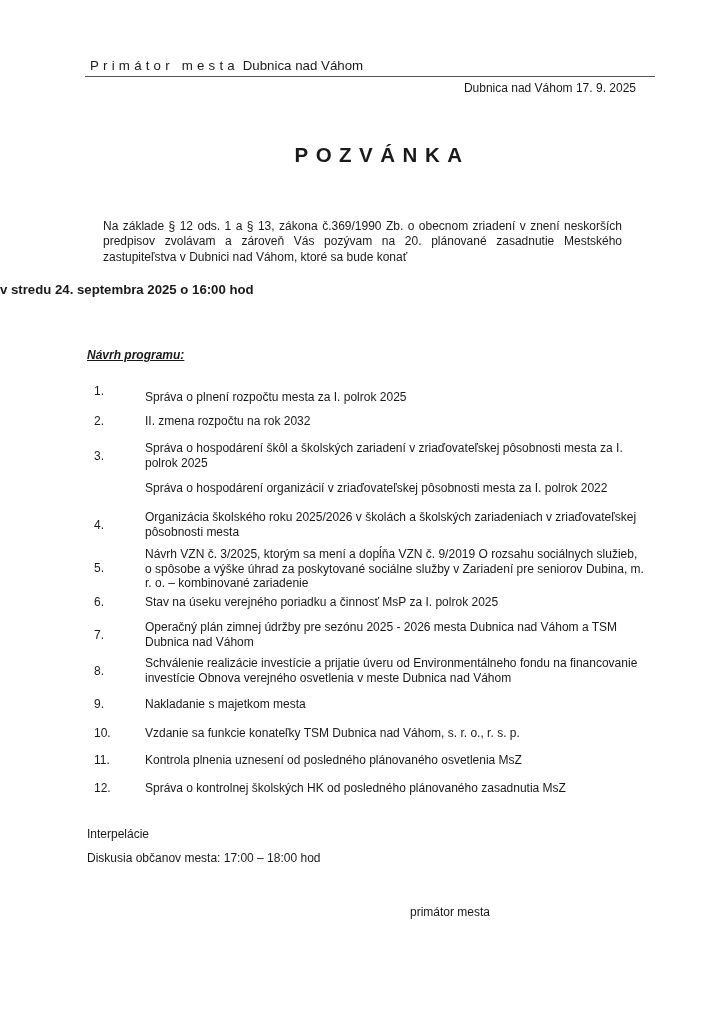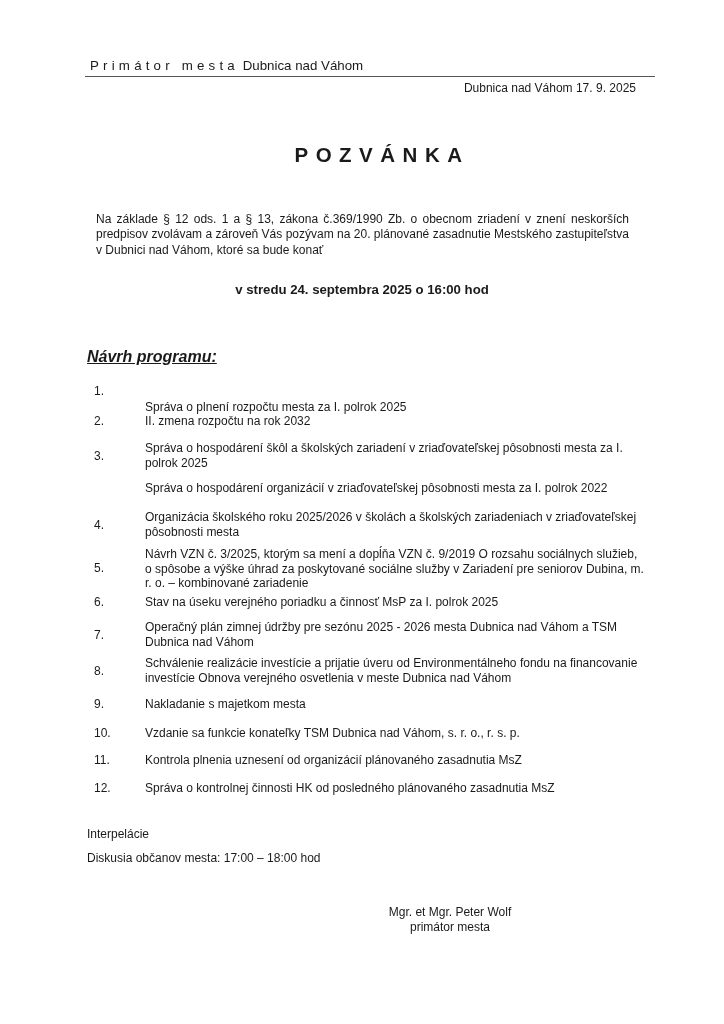--- a/index.html
+++ b/index.html
@@ -17,27 +17,27 @@
     }
     .date-line { right: 88px; top: 81px; font-size: 12px; text-align: center; }
     .doc-title {
       left: 0; width: 724px; top: 143px; text-align: center;
       font-size: 20.5px; font-weight: bold; letter-spacing: 7.5px; padding-left: 20px;
     }
     .intro {
       left: 87px; top: 203px; width: 551px; font-size: 12px; line-height: 15.3px;
       text-align: justify;
     }
-    .intro p { margin: 9px; }
+    .intro p { margin: 16px; }
     .when {
-      left: 0; width: 724px; top: 282px; text-align: center; font-size: 13.2px;
+      left: 0; width: 724px; top: 282px; text-align: left; font-size: 13.2px;
       font-weight: bold; line-height: 16px;
     }
     .program-heading {
-      left: 87px; top: 348px; font-size: 16px; font-weight: bold;
+      left: 87px; top: 348px; font-size: 12px; font-weight: bold;
       font-style: italic; text-decoration: underline;
     }
     .item { left: 87px; width: 560px; font-size: 12px; line-height: 14.6px; }
     .item .num { position: absolute; left: 7px; width: 30px; }
     .item .txt { position: absolute; left: 58px; width: 500px; }
     .foot { left: 87px; font-size: 12px; }
     .signature {
       left: 330px; width: 240px; top: 905px; text-align: center;
       font-size: 12px; line-height: 14.5px;
     }
@@ -60,21 +60,21 @@
 
 <div class="abs when">
   <div>v stredu 24. septembra 2025 o 16:00 hod</div>
 </div>
 
 <div class="abs program-heading">Návrh programu:</div>
 
 <div>
   <div class="abs item" style="top:384px">
     <span class="num" style="top:0">1.</span>
-    <span class="txt" style="top:16px">Správa o plnení rozpočtu mesta za I. polrok 2025</span>
+    <span class="txt" style="top:6px">Správa o plnení rozpočtu mesta za I. polrok 2025</span>
   </div>
   <div class="abs item" style="top:414px">
     <span class="num" style="top:0">2.</span>
     <span class="txt" style="top:0">II. zmena rozpočtu na rok 2032</span>
   </div>
   <div class="abs item" style="top:441px">
     <span class="num" style="top:8px">3.</span>
     <span class="txt" style="top:0">Správa o hospodárení škôl a školských zariadení v zriaďovateľskej pôsobnosti mesta za I. polrok 2025</span>
   </div>
   <div class="abs item" style="top:481px">
@@ -104,27 +104,26 @@
   <div class="abs item" style="top:697px">
     <span class="num" style="top:0">9.</span>
     <span class="txt" style="top:0">Nakladanie s majetkom mesta</span>
   </div>
   <div class="abs item" style="top:726px">
     <span class="num" style="top:0">10.</span>
     <span class="txt" style="top:0">Vzdanie sa funkcie konateľky TSM Dubnica nad Váhom, s. r. o., r. s. p.</span>
   </div>
   <div class="abs item" style="top:753px">
     <span class="num" style="top:0">11.</span>
-    <span class="txt" style="top:0">Kontrola plnenia uznesení od organizácií plánovaného zasadnutia MsZ</span>
+    <span class="txt" style="top:0">Kontrola plnenia uznesení od posledného plánovaného osvetlenia MsZ</span>
   </div>
   <div class="abs item" style="top:781px">
     <span class="num" style="top:0">12.</span>
-    <span class="txt" style="top:0">Správa o kontrolnej činnosti HK od posledného plánovaného zasadnutia MsZ</span>
+    <span class="txt" style="top:0">Správa o kontrolnej školských HK od posledného plánovaného zasadnutia MsZ</span>
   </div>
 </div>
 
 <div class="abs foot" style="top:827px">Interpelácie</div>
 <div class="abs foot" style="top:851px">Diskusia občanov mesta: 17:00 – 18:00 hod</div>
 
 <div class="abs signature">
-  <div>Mgr. et Mgr. Peter Wolf</div>
   <div>primátor mesta</div>
 </div>
 
 </body></html>

